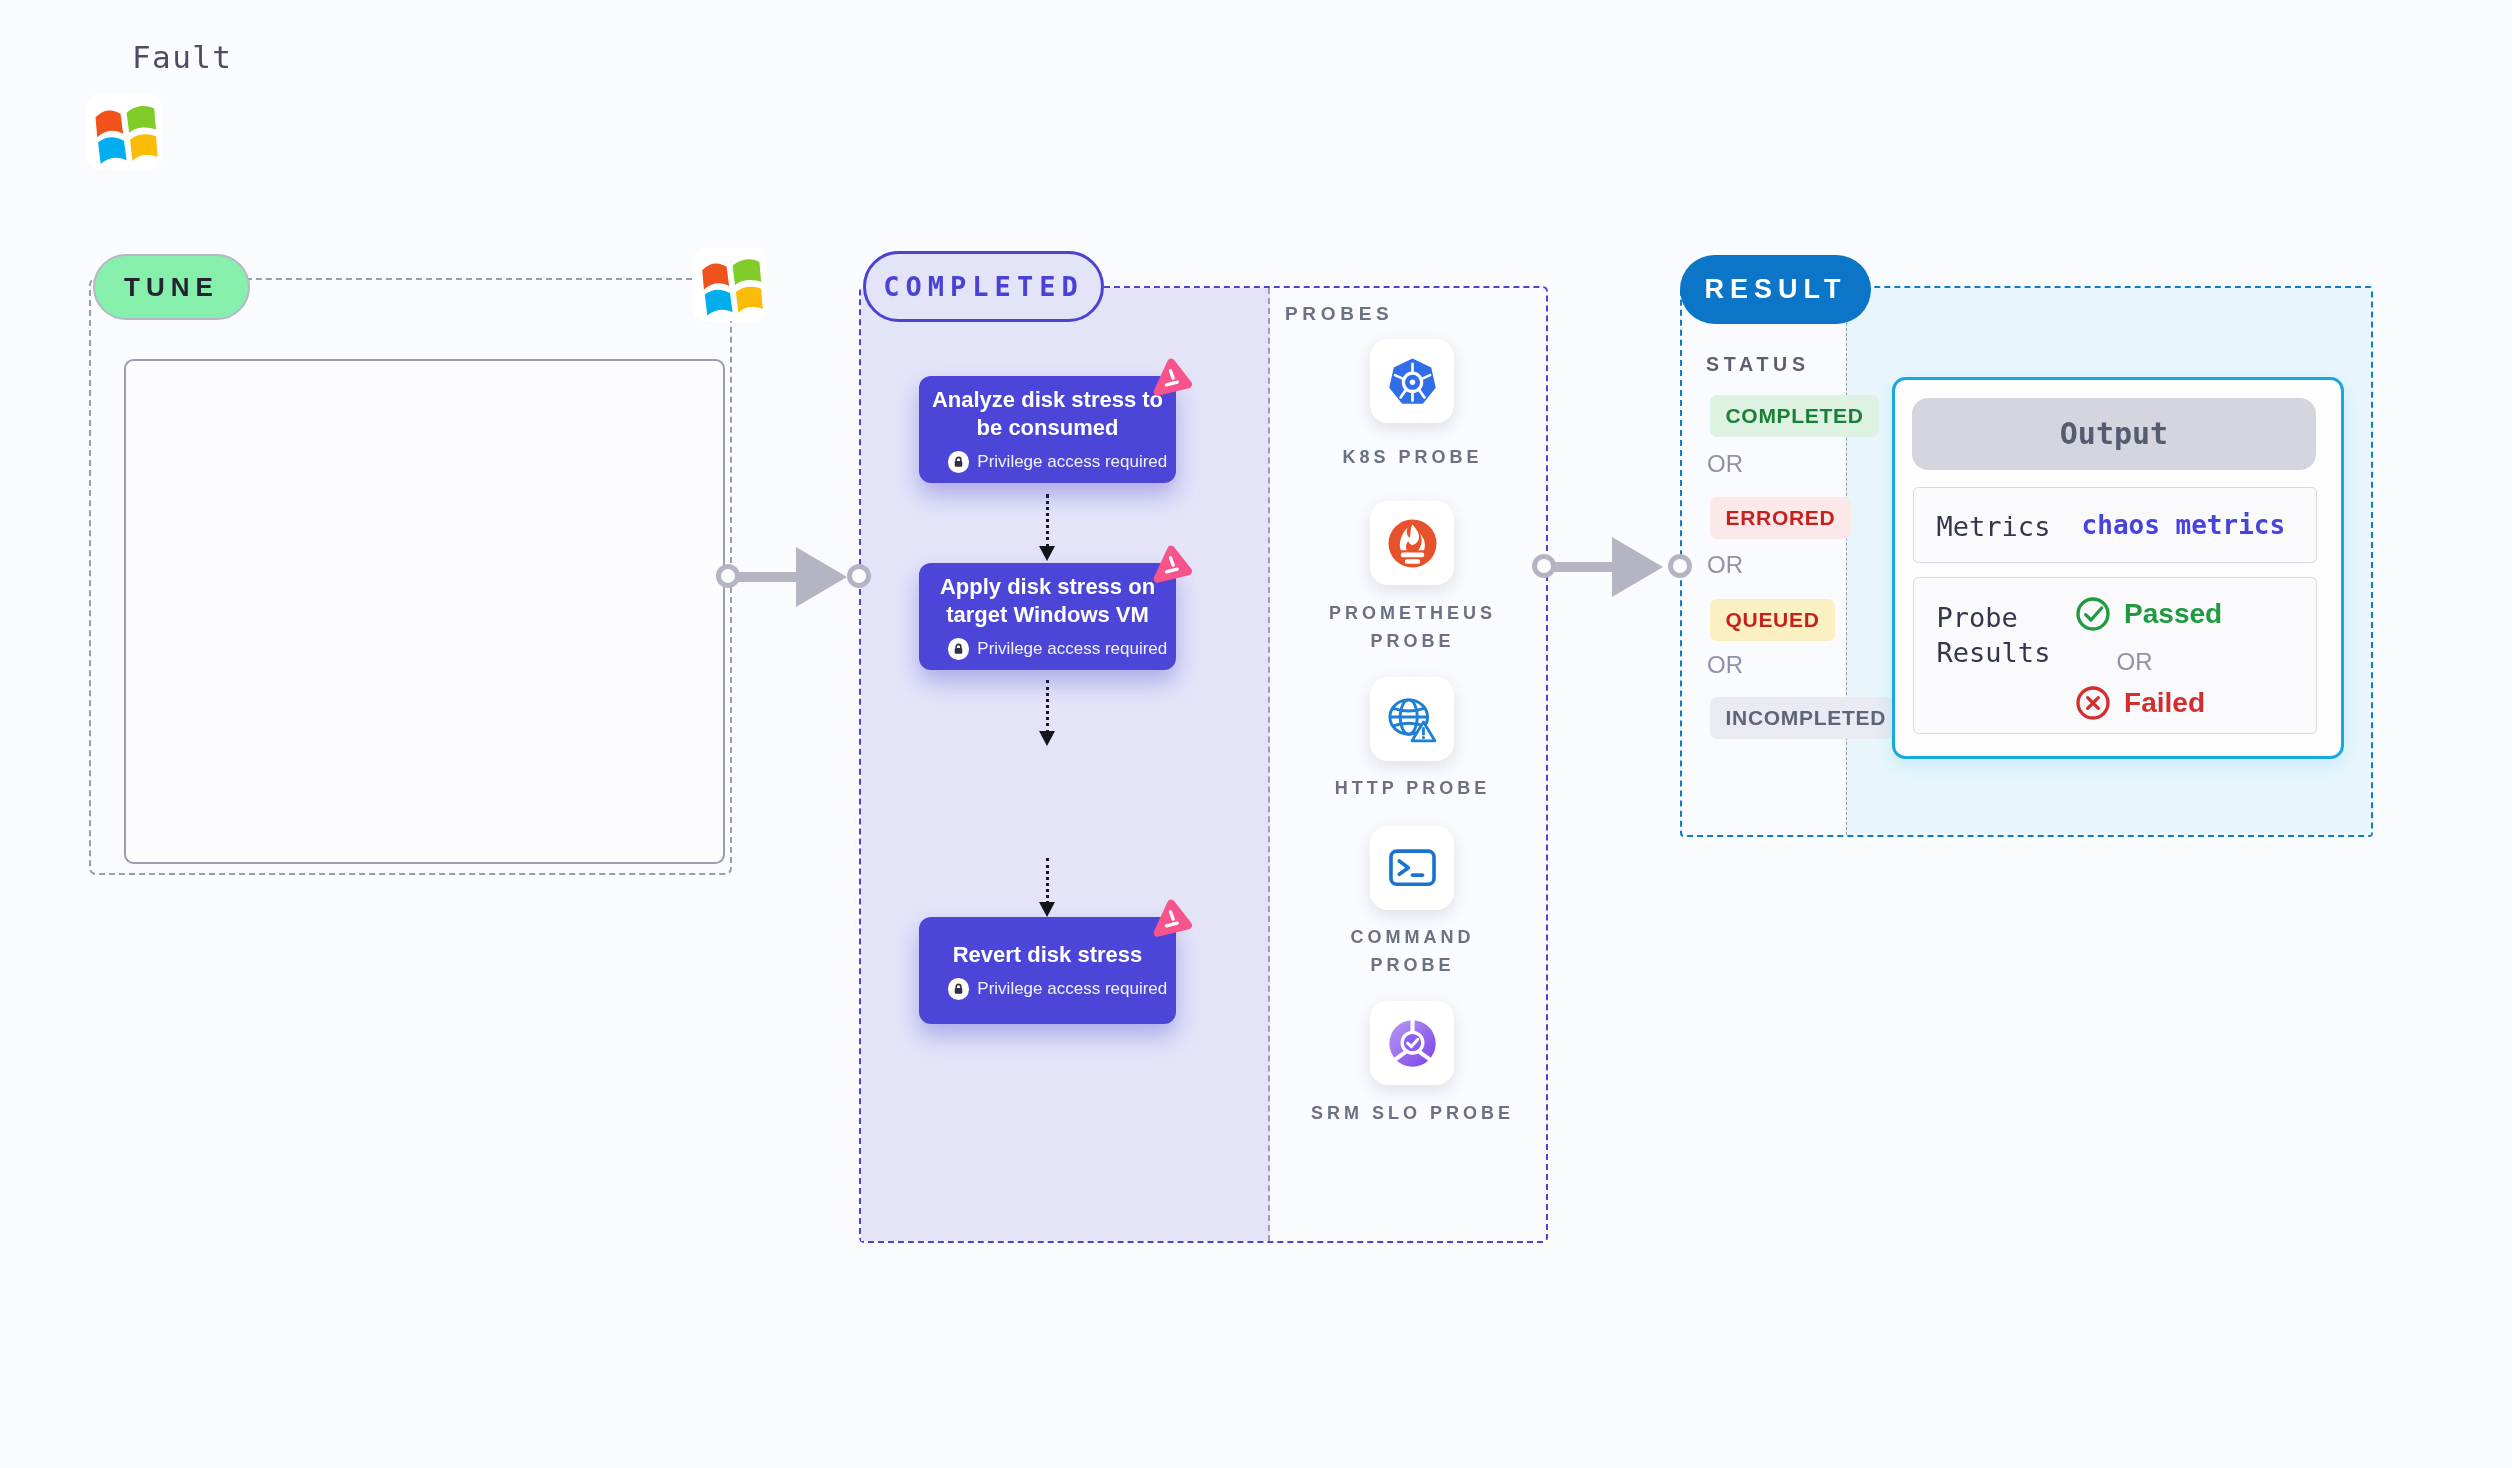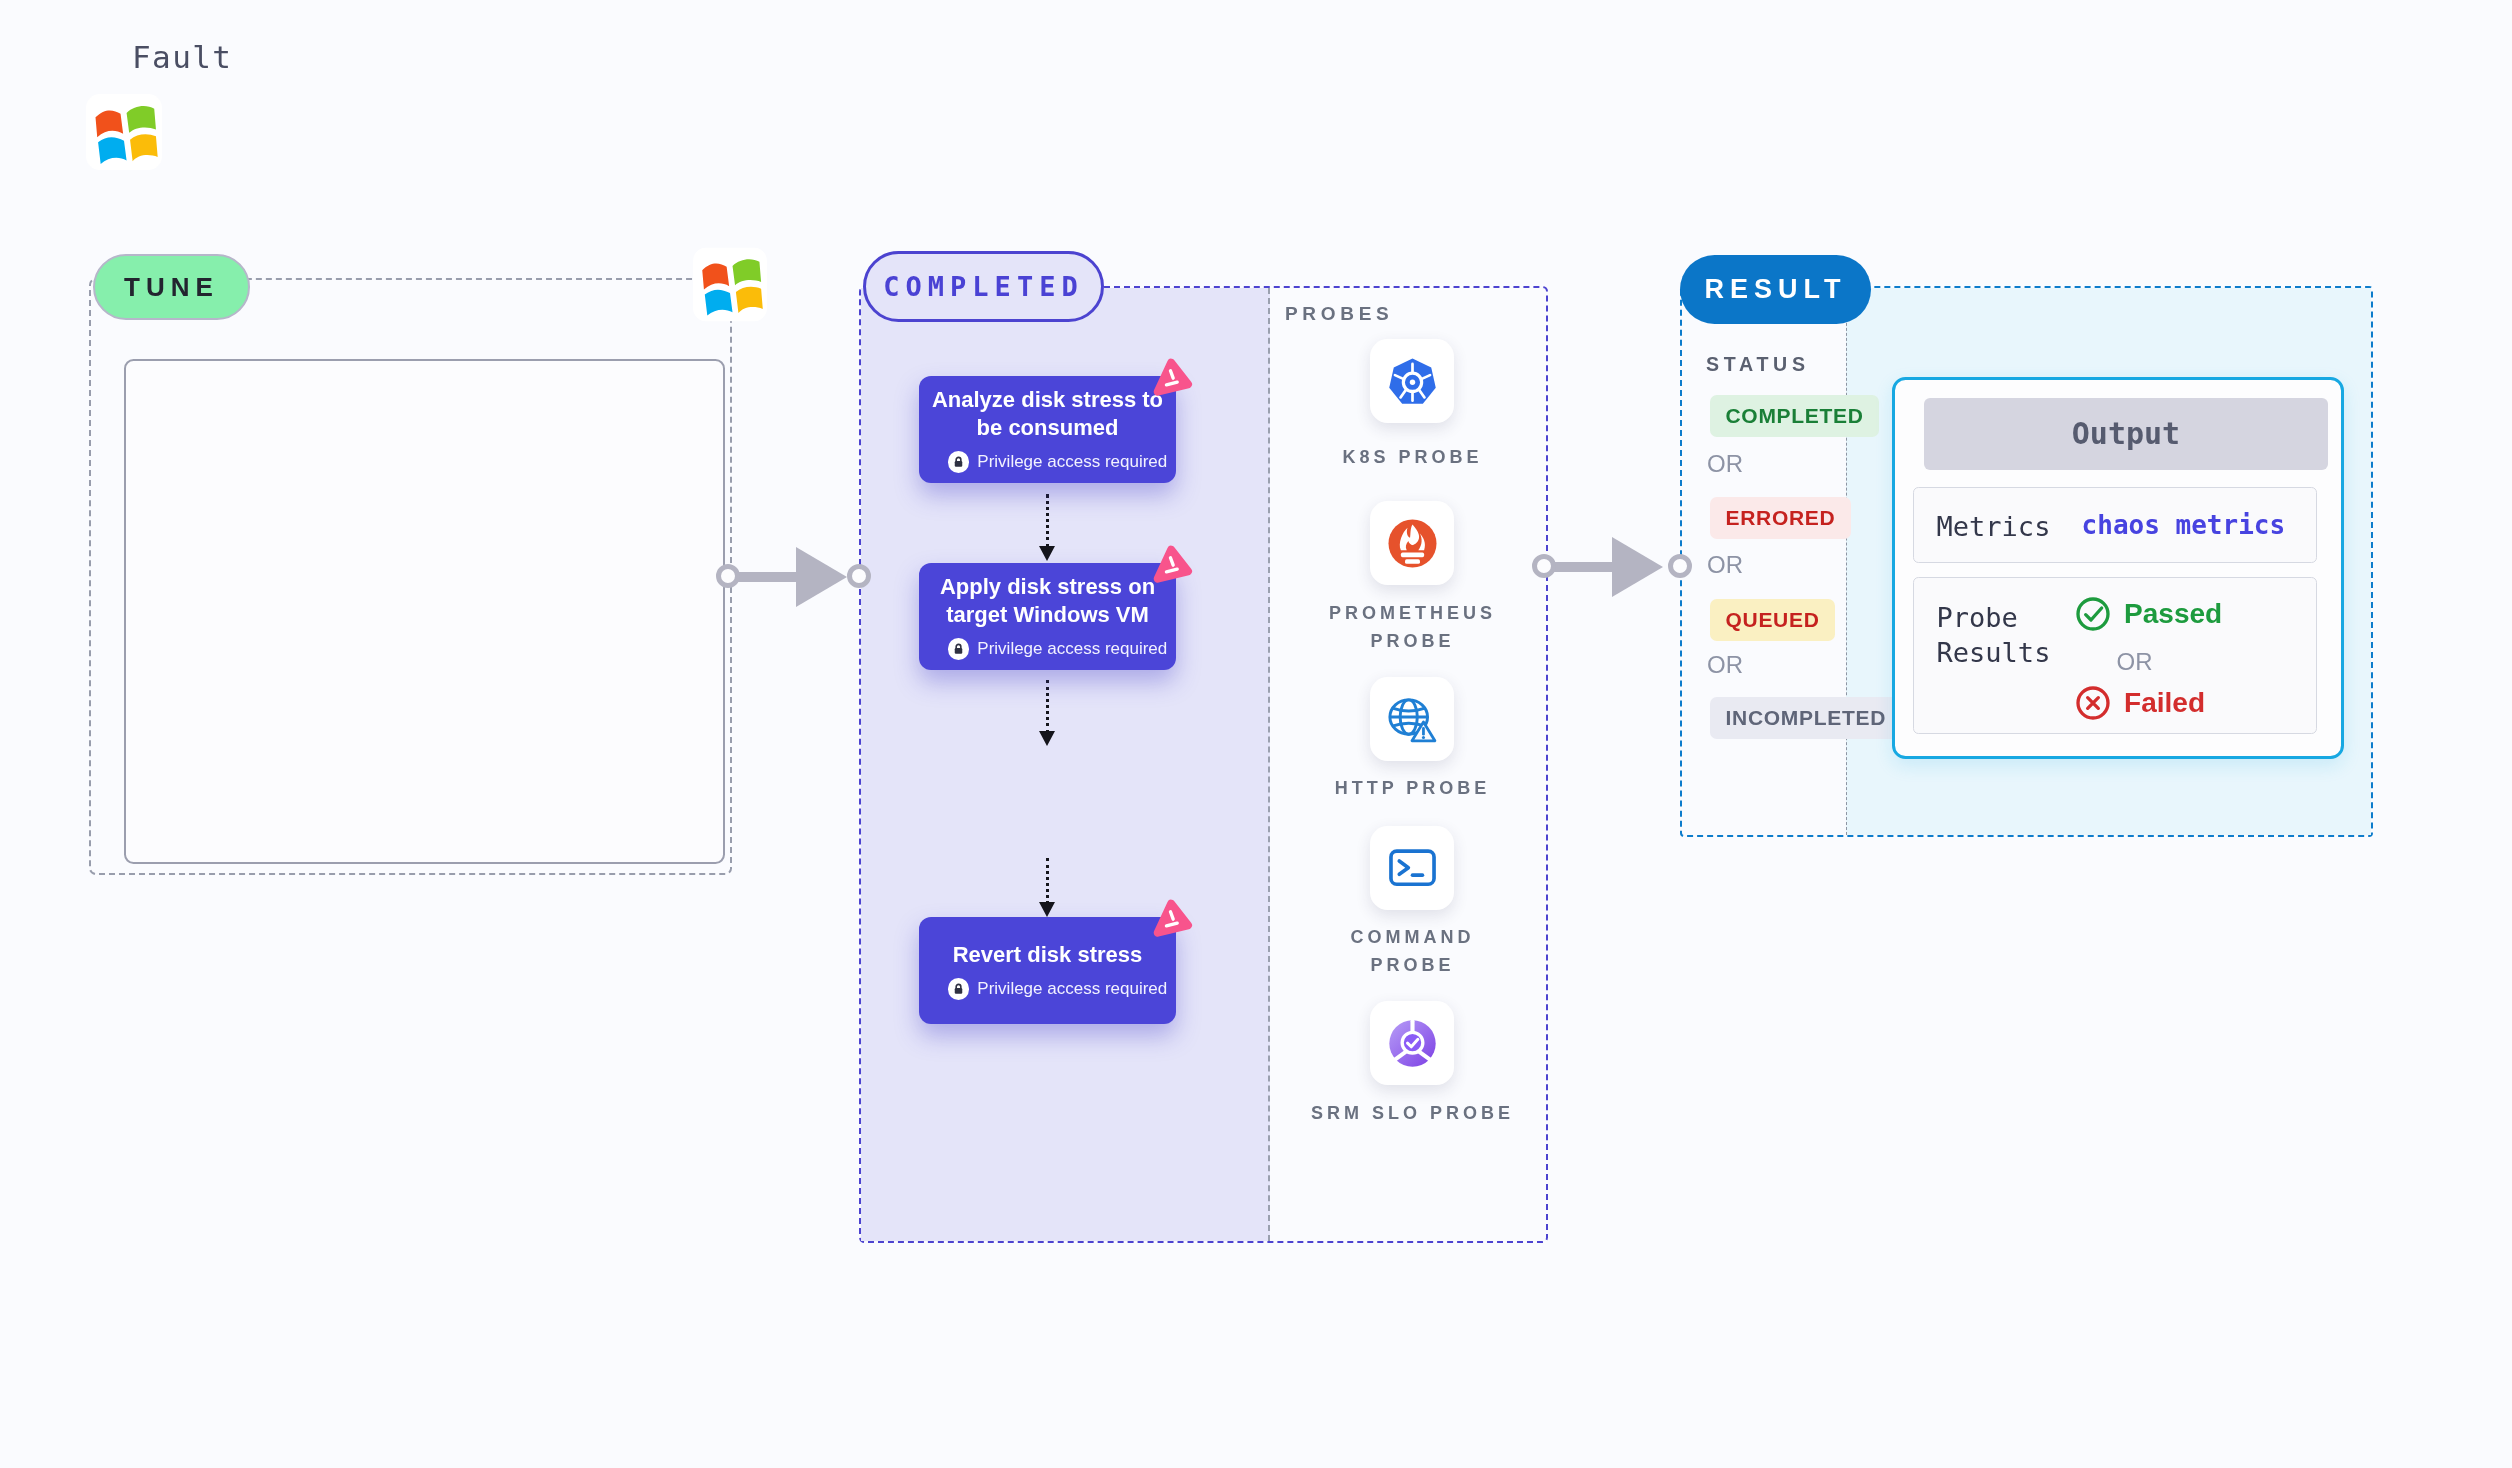--- a/index.html
+++ b/index.html
@@ -91,21 +91,21 @@
                 padding:8.8px 15.5px;z-index:2;display:inline-block;}
   .sb-completed{left:1710px;top:395px;color:#1a7f37;background:#def2e2;}
   .sb-errored{left:1710px;top:497px;color:#c5221f;background:#fbe9e9;}
   .sb-queued{left:1710px;top:599px;color:#c5221f;background:#faf0c2;}
   .sb-incompleted{left:1710px;top:697px;color:#5f6578;background:#e9eaf2;}
   .or-text{font-size:24px;font-weight:500;color:#8d93a5;z-index:2;}
   .or1{left:1707px;top:450px;} .or2{left:1707px;top:551px;} .or3{left:1707px;top:651px;}
 
   .output-box{left:1892px;top:377px;width:446px;height:376px;background:#fdfdfe;border:3.4px solid #17a8e2;
               border-radius:13.5px;z-index:3;box-shadow:0 6.8px 17.6px rgba(23,168,226,0.14);}
-  .output-header{position:absolute;left:29px;top:17.6px;width:404px;height:72px;background:#d5d5e0;border-radius:6px;
+  .output-header{position:absolute;left:17px;top:17.6px;width:404px;height:72px;background:#d5d5e0;border-radius:16px;
                  display:flex;align-items:center;justify-content:center;font-size:30px;font-weight:700;color:#565b6f;}
   .out-row{position:absolute;left:17.6px;width:404px;background:#fafafc;border:1.4px solid #d6d9e2;border-radius:5.4px;
            box-sizing:border-box;}
   .out-row1{top:107px;height:76px;}
   .out-row2{top:197px;height:157px;}
   .metrics-label{position:absolute;left:23px;top:23px;font-size:27px;color:#33374a;}
   .metrics-value{position:absolute;left:168px;top:21.6px;font-size:26px;font-weight:700;color:#4743e0;}
   .pr-label{position:absolute;left:23px;top:21.6px;font-size:27px;line-height:35px;color:#33374a;width:149px;}
   .pr-line{position:absolute;display:flex;align-items:center;gap:13.5px;}
   .pr-pass{left:161px;top:17.6px;} .pr-fail{left:161px;top:107px;}

